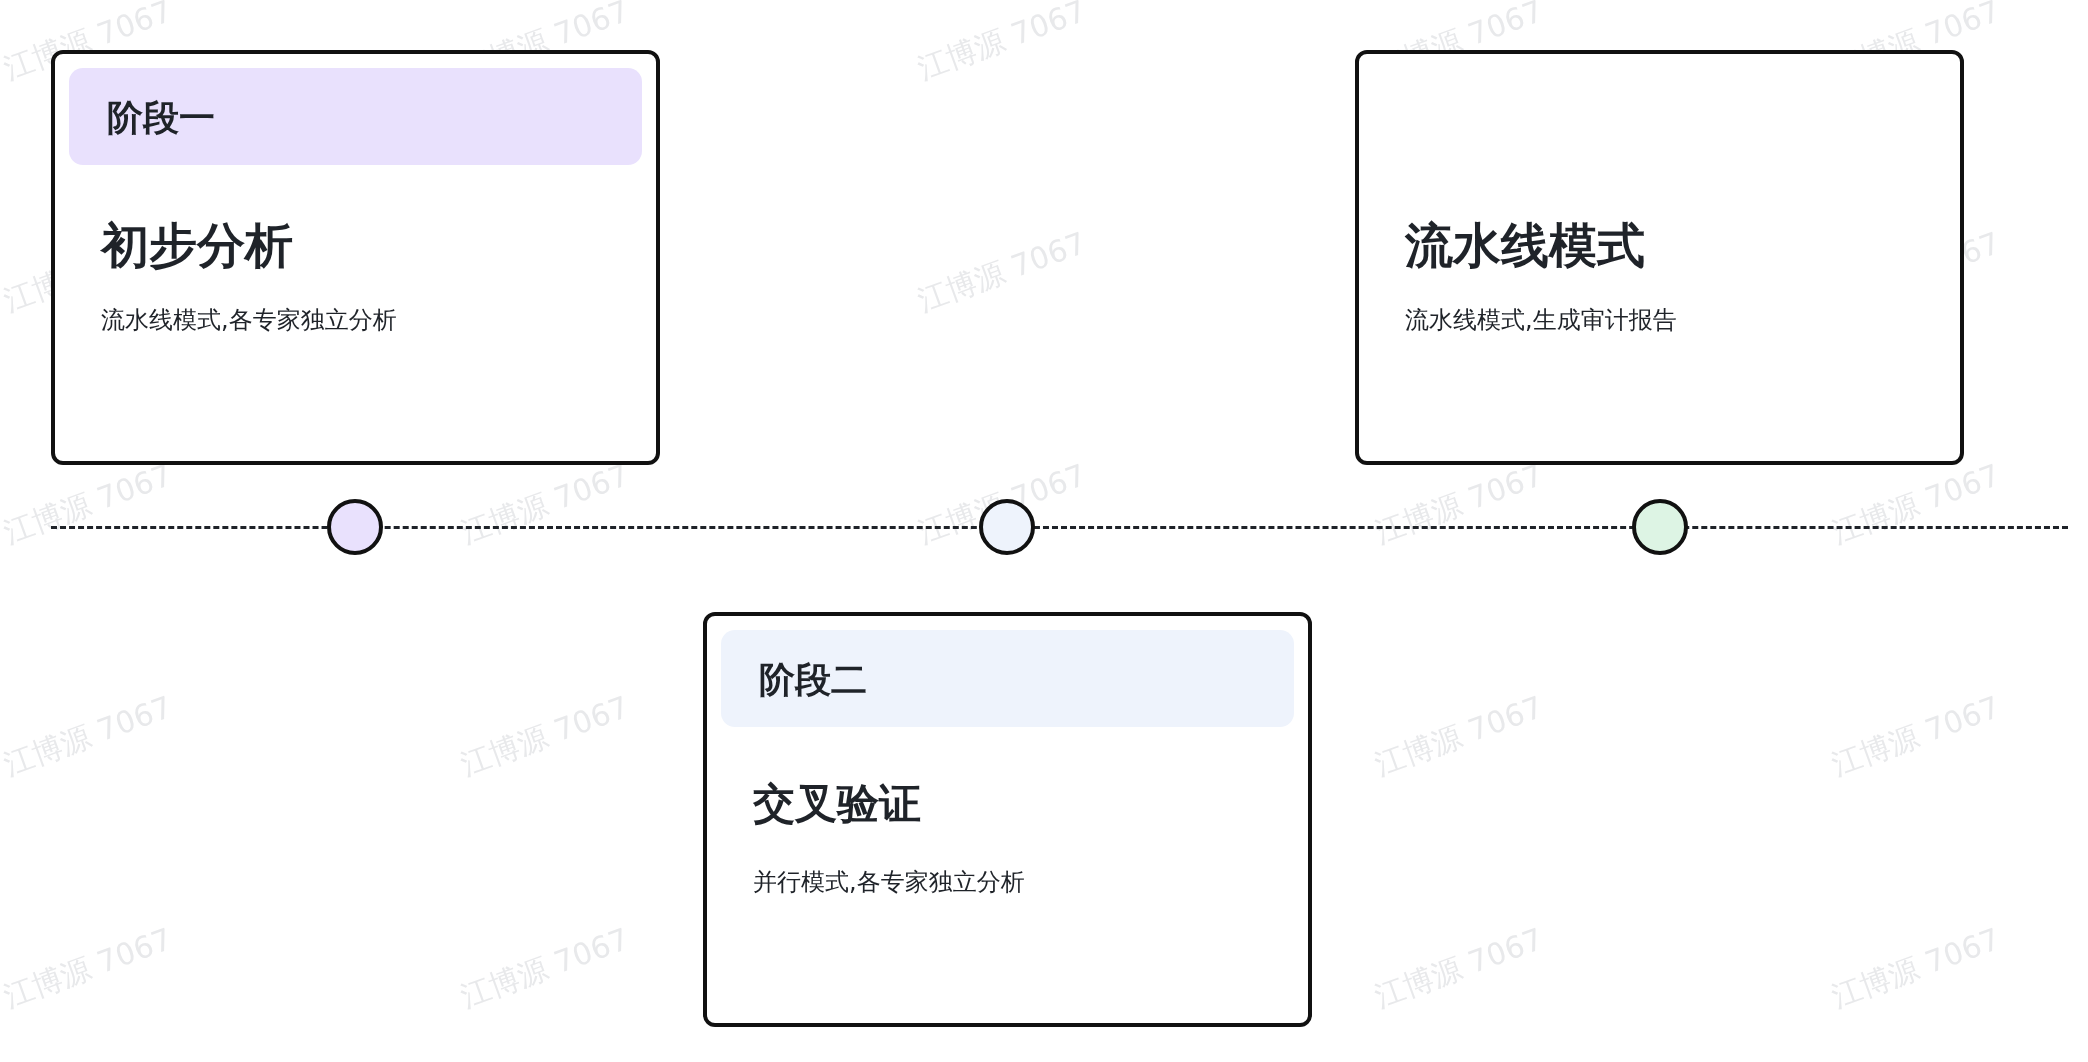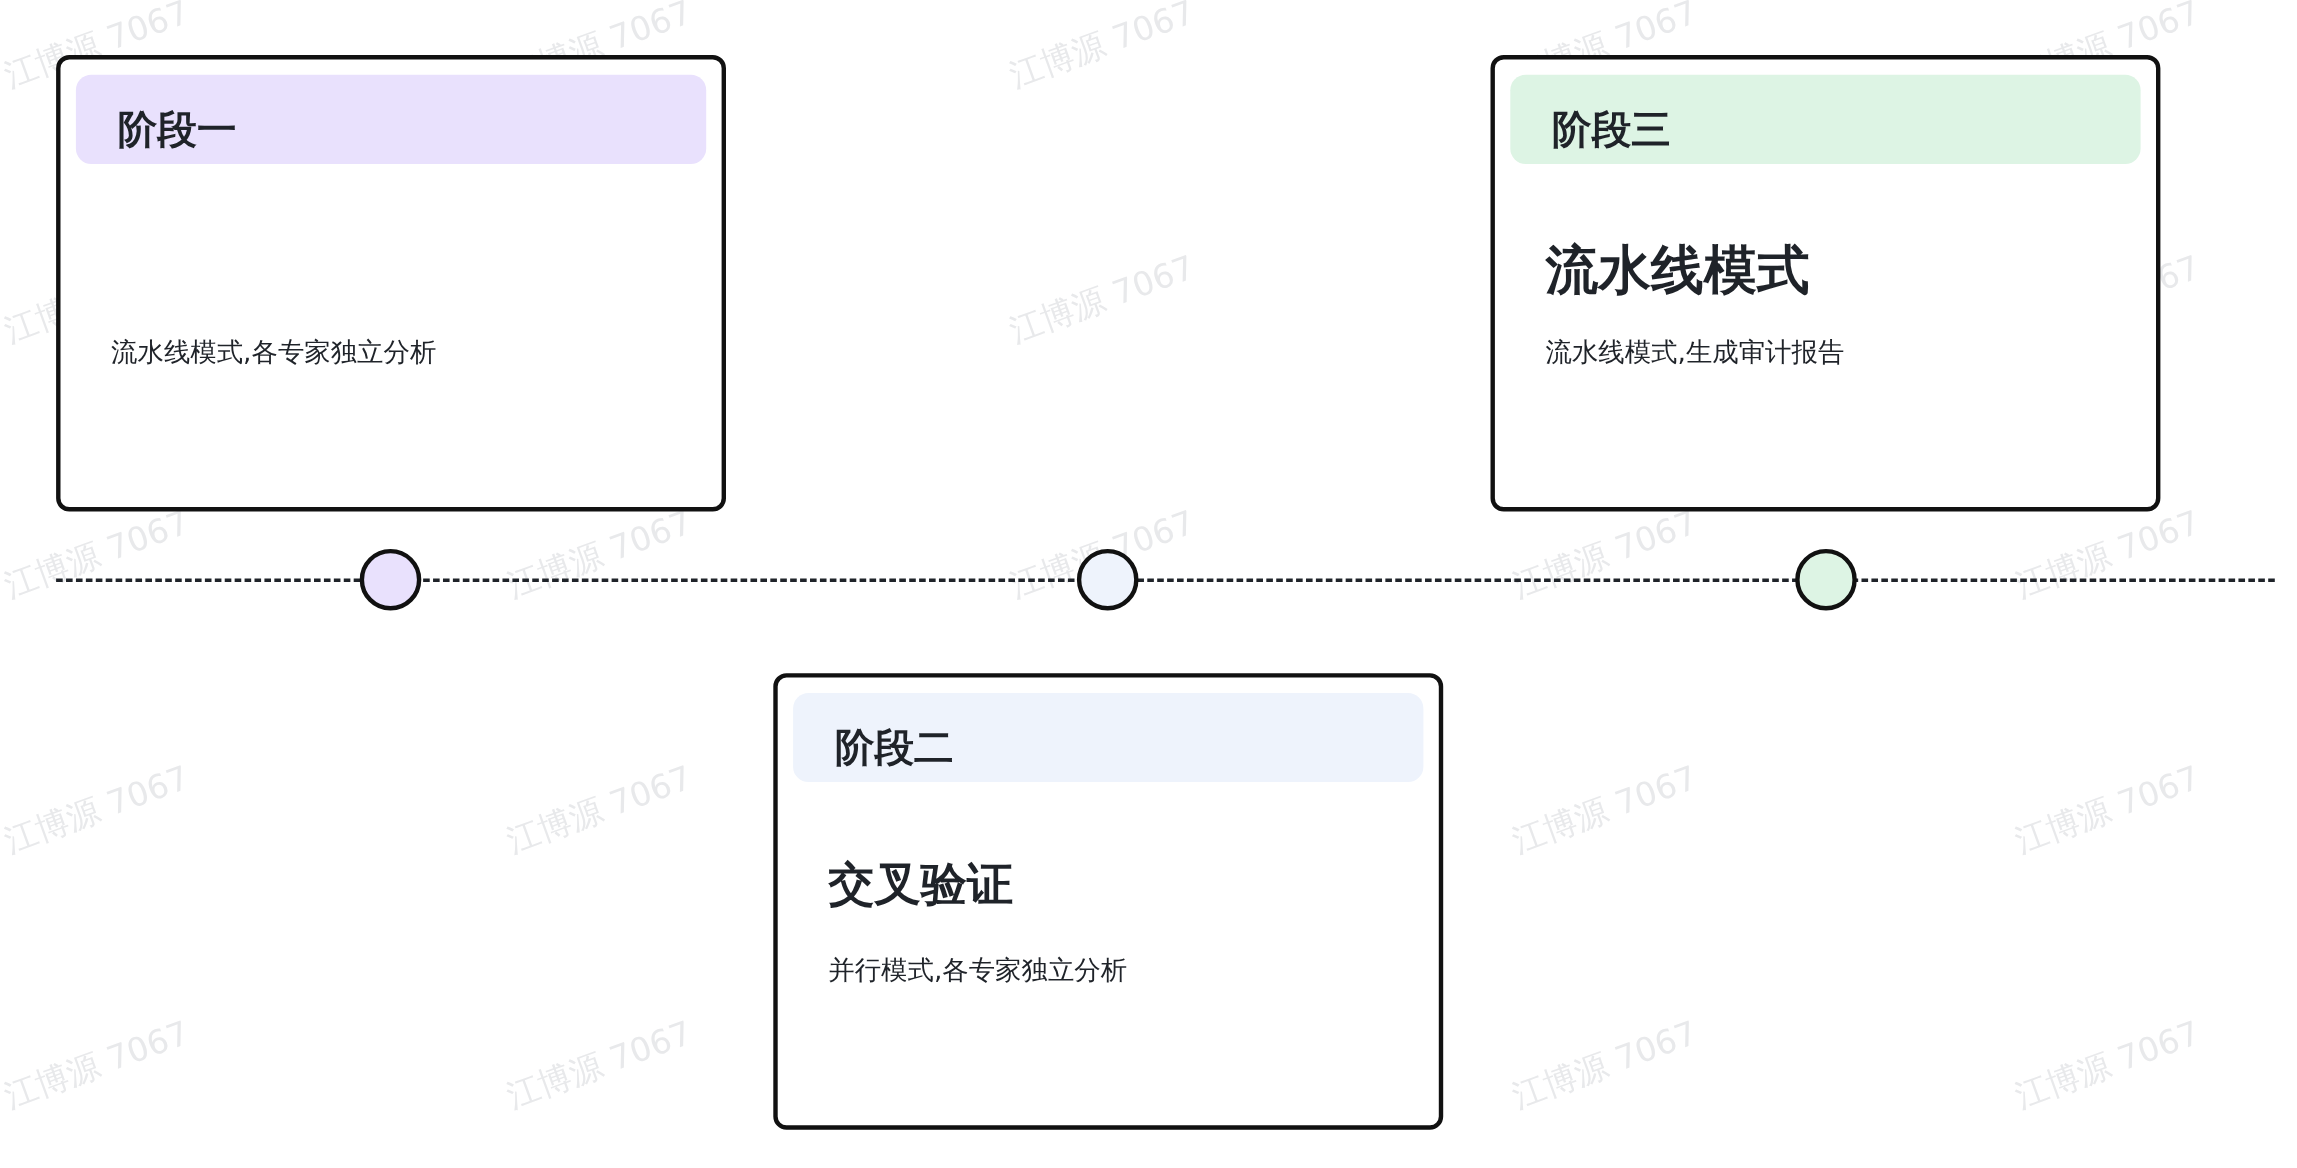--- a/index.html
+++ b/index.html
@@ -2,21 +2,21 @@
 <html><head>
 <meta charset="utf-8">
 <style>
   html,body{margin:0;padding:0;}
   body{width:2088px;height:1062px;background:#ffffff;position:relative;overflow:hidden;
        font-family:"DejaVu Sans","Liberation Sans",sans-serif;color:#1f2329;}
   .wm{position:absolute;color:#e8e9eb;font-size:30px;transform:rotate(-20deg);white-space:nowrap;pointer-events:none;user-select:none;}
   .timeline{position:absolute;left:51px;top:526px;width:2017px;height:0;border-top:3px dashed #1f2329;}
   .node{position:absolute;width:56px;height:56px;border:4px solid #111;border-radius:50%;box-sizing:border-box;}
   .card{position:absolute;width:609px;height:415px;border:4px solid #111;border-radius:12px;background:#fff;box-sizing:border-box;}
-  .card-head{position:absolute;left:14px;top:14px;right:14px;height:81px;border-radius:14px;}
+  .card-head{position:absolute;left:14px;top:14px;right:14px;height:97px;border-radius:14px;}
   .card-label{position:absolute;left:38px;top:26px;font-size:36px;font-weight:bold;color:#1f2329;}
   .card-title{position:absolute;left:46px;top:160px;font-size:48px;font-weight:bold;color:#1f2329;}
   .card-desc{position:absolute;left:46px;top:250px;font-size:24px;color:#1f2329;}
 </style>
 </head>
 <body>
 
 <div id="wm-layer">
     <div class="wm" style="left: 0px; top: 20px;">江博源 7067</div>
     <div class="wm" style="left: 457px; top: 20px;">江博源 7067</div>
@@ -48,30 +48,28 @@
 <div class="timeline"></div>
 
 <div class="node" style="left:327px;top:499px;background:#e9e1fd;"></div>
 <div class="node" style="left:979px;top:499px;background:#eef3fc;"></div>
 <div class="node" style="left:1632px;top:499px;background:#ddf4e4;"></div>
 
 <div class="card" style="left:51px;top:50px;">
   <div class="card-head" style="background:#e9e1fd;">
     <span class="card-label">阶段一</span>
   </div>
+  <div class="card-title">初步分析</div>
   <div class="card-desc">流水线模式,各专家独立分析</div>
 </div>
 
 <div class="card" style="left:703px;top:612px;">
   <div class="card-head" style="background:#eef3fc;text-align:center;">
     <span class="card-label">阶段二</span>
   </div>
   <div class="card-title" style="font-size:42px;">交叉验证</div>
   <div class="card-desc">并行模式,各专家独立分析</div>
 </div>
 
 <div class="card" style="left:1355px;top:50px;">
-  <div class="card-head" style="background:#ddf4e4;">
-    <span class="card-label">阶段三</span>
-  </div>
   <div class="card-title">流水线模式</div>
   <div class="card-desc">流水线模式,生成审计报告</div>
 </div>
 
 </body></html>

